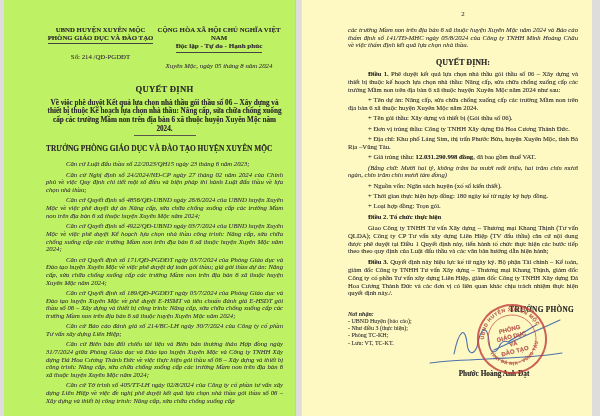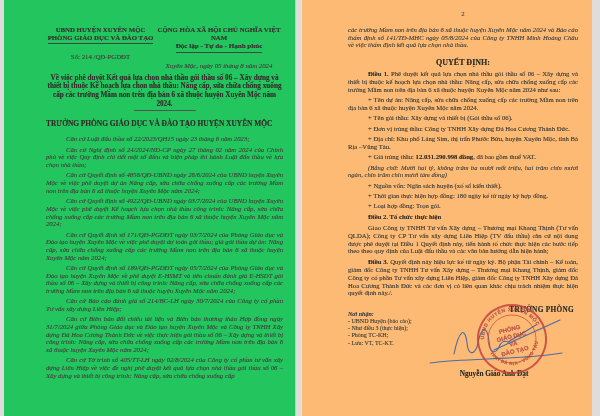--- a/index.html
+++ b/index.html
@@ -10,27 +10,27 @@
     position:relative;
     overflow:hidden;
     color:#3d3c38;
   }
   .page {
     position:absolute; top:0; height:416px;
     overflow:hidden;
   }
   .page1 {
     left:4px; width:292px;
-    background:#22c55e;
+    background:#bef264;
     border-right:1px solid #c9c8c5;
     padding:26px 12px 0 42px;
   }
   .page2 {
     left:301px; width:291px;
-    background:#fdba74;
+    background:#fef9c3;
     border-left:1px solid #e3e2df;
     padding:10px 14px 0 46px;
   }
   .softtxt { text-shadow:0 0 .4px rgba(60,58,52,.55); }
 
   
   .hdr { display:flex; }
   .hdr-left { width:46%; text-align:center; }
   .hdr-right { width:54%; text-align:center; }
   .h-line { font-size:6.8px; font-weight:bold; line-height:8.2px; color:#35342f; }
@@ -83,20 +83,21 @@
       <div class="h-line"><span class="h-underline">PHÒNG GIÁO DỤC VÀ ĐÀO TẠO</span></div>
       <div class="doc-number">Số: 214 /QĐ-PGDĐT</div>
     </div>
     <div class="hdr-right">
       <div class="h-line">CỘNG HÒA XÃ HỘI CHỦ NGHĨA VIỆT NAM</div>
       <div class="h-line motto"><span class="h-underline">Độc lập - Tự do - Hạnh phúc</span></div>
       <div class="date-line">Xuyên Mộc, ngày 05 tháng 8 năm 2024</div>
     </div>
   </div>
 
+  <div class="doc-title">QUYẾT ĐỊNH</div>
   <div class="doc-subtitle">Về việc phê duyệt Kết quả lựa chọn nhà thầu gói thầu số 06 – Xây dựng và thiết bị thuộc Kế hoạch lựa chọn nhà thầu: Nâng cấp, sửa chữa chống xuống cấp các trường Mầm non trên địa bàn 6 xã thuộc huyện Xuyên Mộc năm 2024.</div>
   <div class="title-sep"></div>
   <div class="authority">TRƯỞNG PHÒNG GIÁO DỤC VÀ ĐÀO TẠO HUYỆN XUYÊN MỘC</div>
 
   <div class="recitals">
     <p>Căn cứ Luật đấu thầu số 22/2023/QH15 ngày 23 tháng 6 năm 2023;</p>
     <p>Căn cứ Nghị định số 24/2024/NĐ-CP ngày 27 tháng 02 năm 2024 của Chính phủ về việc Quy định chi tiết một số điều và biện pháp thi hành Luật đấu thầu về lựa chọn nhà thầu;</p>
     <p>Căn cứ Quyết định số 4856/QĐ-UBND ngày 26/6/2024 của UBND huyện Xuyên Mộc về việc phê duyệt dự án Nâng cấp, sửa chữa chống xuống cấp các trường Mầm non trên địa bàn 6 xã thuộc huyện Xuyên Mộc năm 2024;</p>
     <p>Căn cứ Quyết định số 4922/QĐ-UBND ngày 03/7/2024 của UBND huyện Xuyên Mộc về việc phê duyệt Kế hoạch lựa chọn nhà thầu công trình: Nâng cấp, sửa chữa chống xuống cấp các trường Mầm non trên địa bàn 6 xã thuộc huyện Xuyên Mộc năm 2024;</p>
     <p>Căn cứ Quyết định số 171/QĐ-PGDĐT ngày 03/7/2024 của Phòng Giáo dục và Đào tạo huyện Xuyên Mộc về việc phê duyệt dự toán gói thầu; giá gói thầu dự án: Nâng cấp, sửa chữa chống xuống cấp các trường Mầm non trên địa bàn 6 xã thuộc huyện Xuyên Mộc năm 2024;</p>
@@ -142,21 +143,21 @@
 
     <div class="sign-block">
       <div class="signer-title">TRƯỞNG PHÒNG</div>
       <svg class="signature-svg" width="140" height="52" viewBox="0 0 140 52">
         <g fill="none" stroke="#3a62a9" stroke-width="1.1" stroke-linecap="round" opacity="0.9">
           <path d="M30,38 C35,14 41,10 43,27 C44,38 49,40 53,31 C57,10 63,8 65,25 C66,37 71,39 75,31 C77,26 80,24 84,26 L112,9"></path>
           <path d="M70,34 L136,4"></path>
           <path d="M6,47 C45,42 95,44 138,37"></path>
         </g>
       </svg>
-      <div class="signer-name">Nguyễn Giáo Anh Đạt</div>
+      <div class="signer-name">Phước Hoàng Anh Đạt</div>
     </div>
 
     <svg class="stamp" viewBox="0 0 76 76">
       <defs>
         <path id="arcTop" d="M 10,38 A 28,28 0 0 1 66,38" fill="none"></path>
         <path id="arcBot" d="M 12,38 A 26,26 0 0 0 64,38" fill="none"></path>
       </defs>
       <circle cx="38" cy="38" r="34" fill="none" stroke="#c2403e" stroke-width="2"></circle>
       <circle cx="38" cy="38" r="24" fill="none" stroke="#c2403e" stroke-width="0.8"></circle>
       <text font-size="5" fill="#c2403e" font-weight="bold" font-family="Liberation Sans, sans-serif" letter-spacing="0.5">

